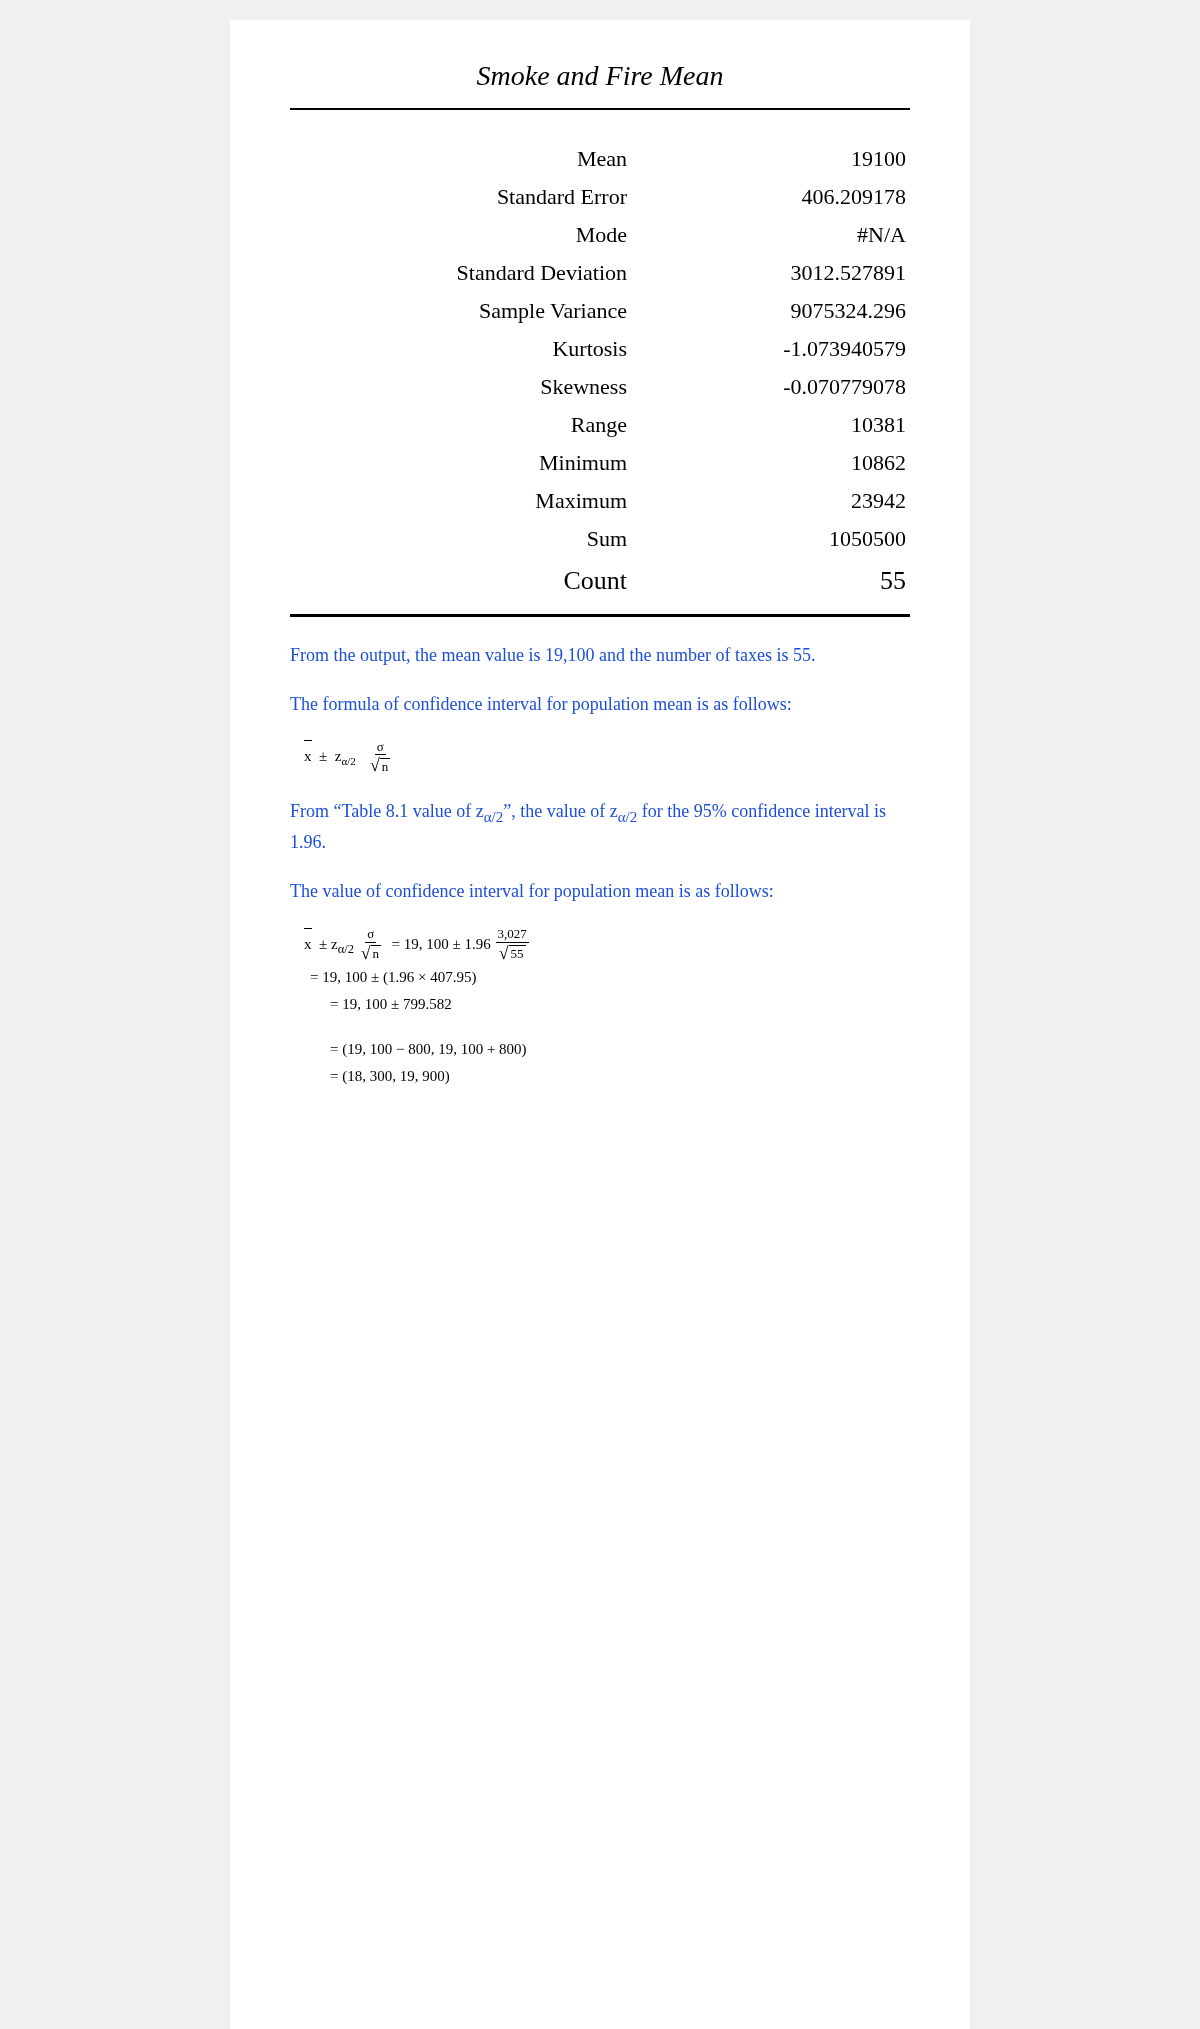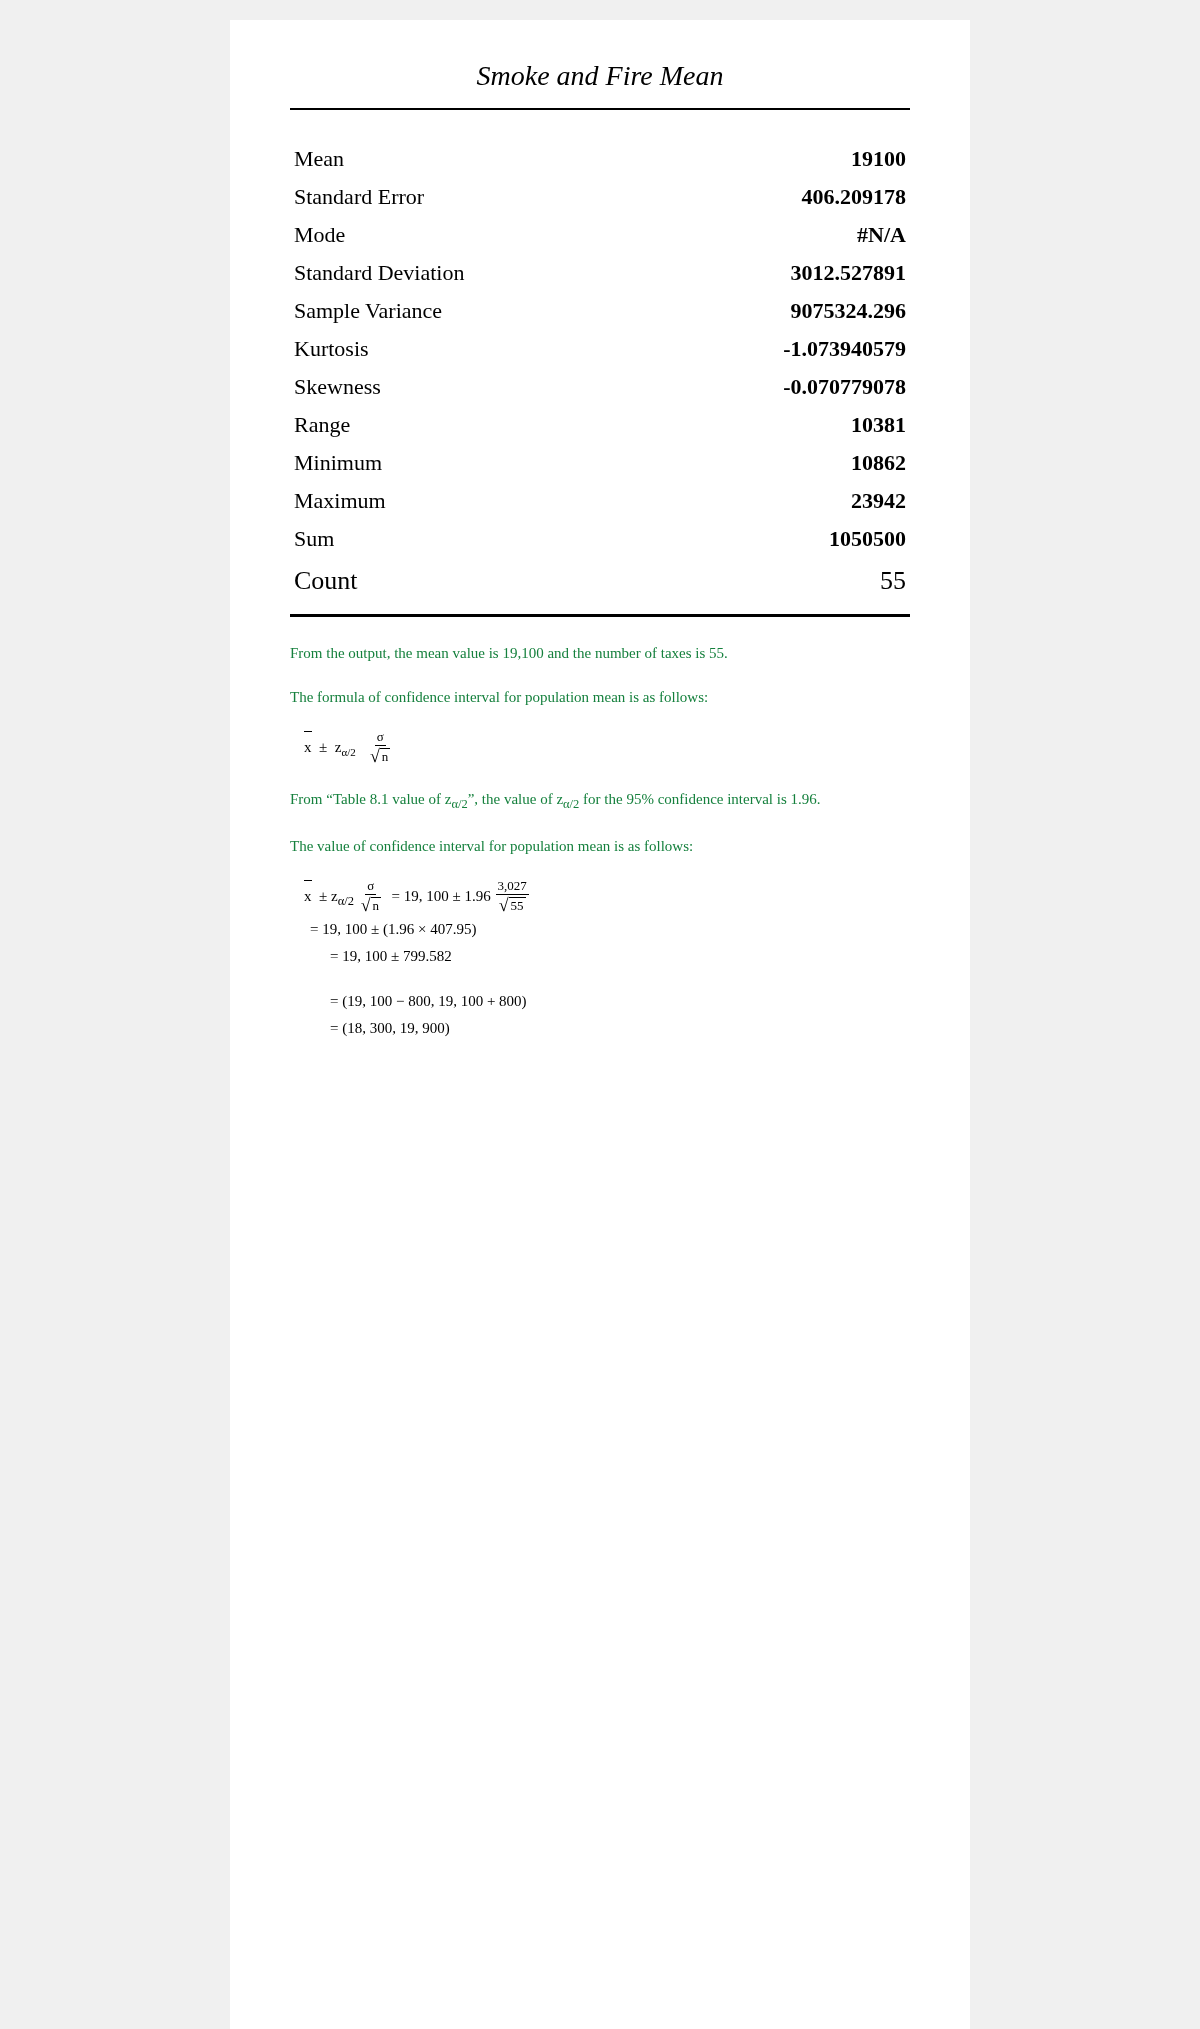--- a/index.html
+++ b/index.html
@@ -45,43 +45,44 @@
 
     .stats-table tr td {
       padding: 6px 4px;
       font-size: 22px;
     }
 
     .stats-table tr td:first-child {
       font-weight: normal;
       color: #000;
       width: 55%;
+      text-align: right;
     }
 
     .stats-table tr td:last-child {
       text-align: right;
-      font-weight: bold;
+      font-weight: normal;
     }
 
     .stats-table tr.count-row td {
       font-size: 26px;
       font-weight: normal;
       padding-top: 8px;
       padding-bottom: 8px;
     }
 
     .table-bottom-border {
       border-bottom: 3px solid #000;
       margin-bottom: 24px;
     }
 
     .prose {
-      font-size: 15px;
+      font-size: 18px;
       line-height: 1.6;
-      color: #15803d;
+      color: #1d4ed8;
       margin-bottom: 20px;
     }
 
     .formula-container {
       margin: 16px 0 20px 0;
     }
 
     .fraction {
       display: inline-flex;
       flex-direction: column;

